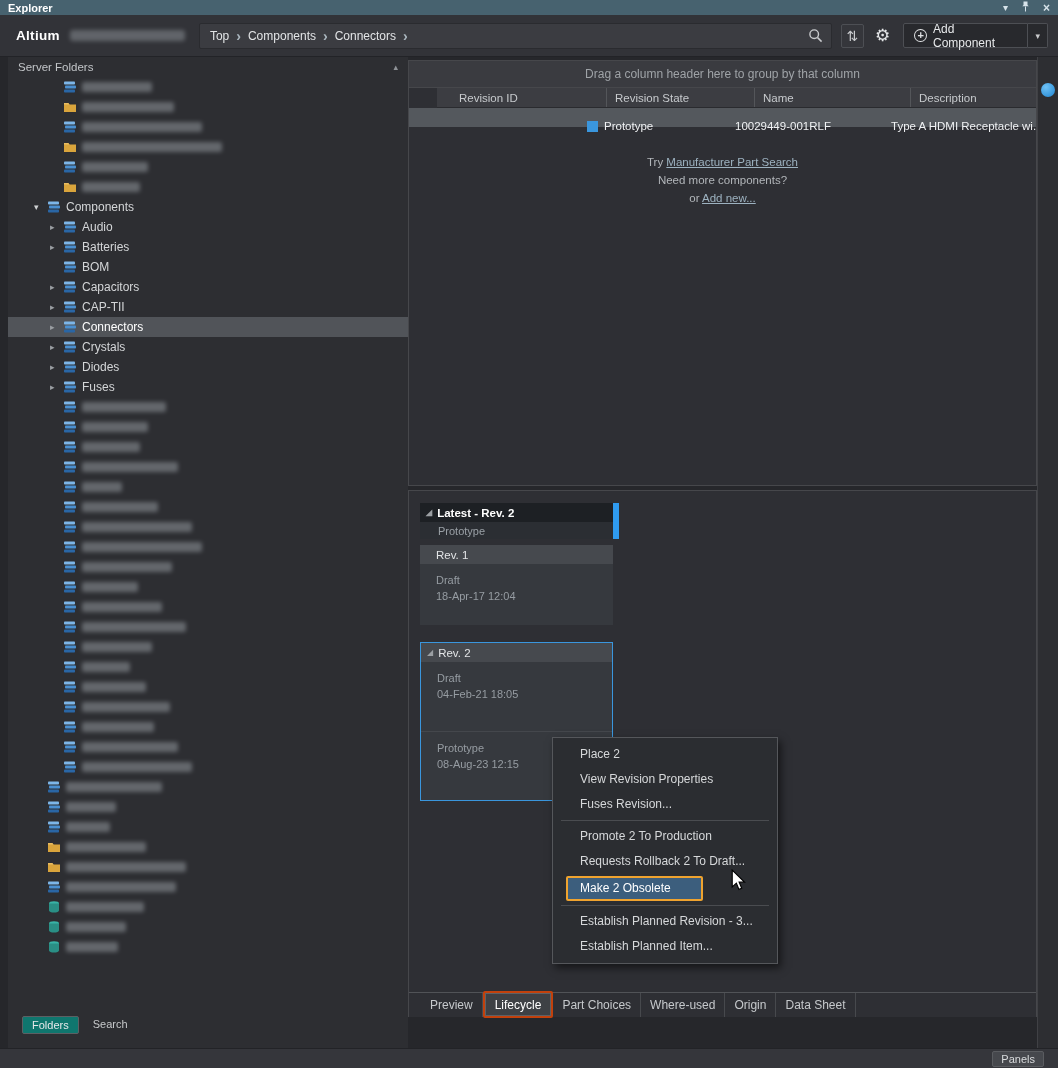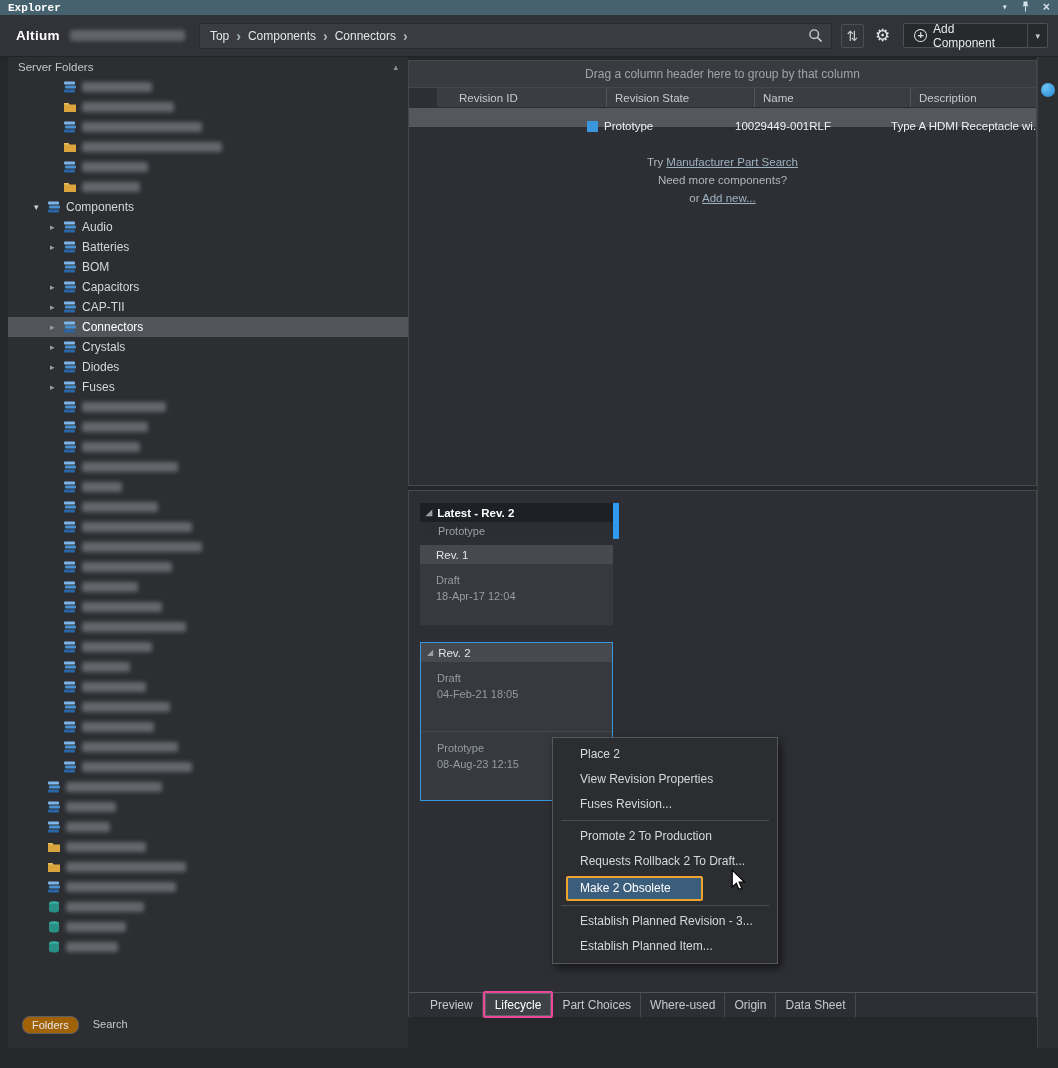--- a/index.html
+++ b/index.html
@@ -5,21 +5,21 @@
   * { box-sizing: border-box; margin: 0; padding: 0; }
   html,body { width:1058px; height:1068px; }
   body {
     font-family: "Liberation Sans", sans-serif;
     background:#26272b; color:#d0d2d4; font-size:12px; overflow:hidden;
   }
   #root { position:relative; width:1058px; height:1068px; background:#26272b; }
 
   
   .titlebar { position:absolute; left:0; top:0; width:1058px; height:15px;
-    background:#47626f; display:flex; align-items:center; padding:0 8px;font-family:Liberation Mono, monospace; }
+    background:#47626f; display:flex; align-items:center; padding:0 8px; }
   .titlebar .t { font-size:11px; font-weight:bold; color:#fff; }
   .tb-icons { margin-left:auto; display:flex; gap:13px; align-items:center;
     color:#d7e3ea; font-size:10px; line-height:1; }
   .tb-icons span { cursor:default; }
 
   
   .toolbar { position:absolute; left:0; top:15px; width:1058px; height:42px;
     background:#323338; border-bottom:1px solid #222327;
     display:flex; align-items:center; padding:0 10px; }
   .brand { font-size:13.5px; font-weight:bold; color:#fff; letter-spacing:.3px; margin-left:6px; }
@@ -55,21 +55,21 @@
   .tree-row.lvl1 { padding-left:42px; }
   .tree-row.selected { background:#515459; }
   .tw-arrow { width:13px; font-size:9px; color:#9b9fa3; flex:none; }
   .tw-arrow.down { color:#cfd1d3; }
   .tw-icon { width:19px; flex:none; display:flex; align-items:center; }
   .tw-label { color:#d4d6d8; white-space:nowrap; }
   .tree-row.selected .tw-label { color:#ffffff; }
   .tw-blur { height:10px; border-radius:2px; background:#9aa0a6; opacity:.5; filter:blur(2px); flex:none; }
   .side-tabs { position:absolute; left:14px; top:959px; display:flex; gap:5px; }
   .side-tab { padding:2px 9px; font-size:11px; color:#c6c8ca; }
-  .side-tab.active { background:#a16207; border:1px solid #5c5f63; border-radius:8px; color:#e6e8ea; }
+  .side-tab.active { background:#0f766e; border:1px solid #5c5f63; border-radius:2px; color:#e6e8ea; }
 
   
   .right-top { position:absolute; left:408px; top:60px; width:629px; height:426px;
     background:#2e2f34; border:1px solid #46474b; }
   .groupbar { height:27px; background:#3a3b40; border-bottom:1px solid #46474b;
     display:flex; align-items:center; justify-content:center; color:#9fa3a7; }
   .thead { display:grid; grid-template-columns:170px 148px 156px 1fr; height:20px;
     background:#3c3d42; border-bottom:1px solid #2a2b2f;margin-left:28px; }
   .th { display:flex; align-items:center; padding-left:8px; color:#c7cacd;
     font-size:11.5px; border-right:1px solid #54565a; }
@@ -119,21 +119,21 @@
 
   .cursor { position:absolute; left:730px; top:869px; z-index:40; }
 
   
   .btabs { position:absolute; left:409px; top:992px; width:627px; height:25px;
     border-top:1px solid #515357; background:#2e2f34; display:flex;
     align-items:stretch; padding-left:12px; z-index:6; }
   .btab { display:flex; align-items:center; padding:0 9px; color:#c6c9cc;
     border-right:1px solid #47494d; }
   .btab.active { background:#3e4145; border:1px solid #5e6165; color:#fff; }
-  .annot { border:2px solid #ec4899; border-radius:2px; margin-top:-2px;
+  .annot { border:2px solid #c2410c; border-radius:2px; margin-top:-2px;
     margin-bottom:-1px; display:flex; z-index:7; }
 
   
   .rstrip { position:absolute; left:1037px; top:57px; width:21px; height:991px;
     background:#2d2e32; border-left:1px solid #404145; }
   .bluedot { position:absolute; left:3px; top:26px; width:14px; height:14px;
     border-radius:50%; background:radial-gradient(circle at 35% 30%, #6fc1f5, #1f86d2); }
   .statusbar { position:absolute; left:0; top:1048px; width:1058px; height:20px;
     background:#35363b; border-top:1px solid #222327; display:flex; align-items:center; }
   .panels-btn { margin-left:auto; margin-right:14px; background:#46484d;
@@ -776,14 +776,17 @@
     <div class="btab">Part Choices</div>
     <div class="btab">Where-used</div>
     <div class="btab">Origin</div>
     <div class="btab">Data Sheet</div>
   </div>
 
   <div class="rstrip">
     <div class="bluedot"></div>
   </div>
 
+  <div class="statusbar">
+    <div class="panels-btn">Panels</div>
+  </div>
 
 </div>
 
 </body></html>

